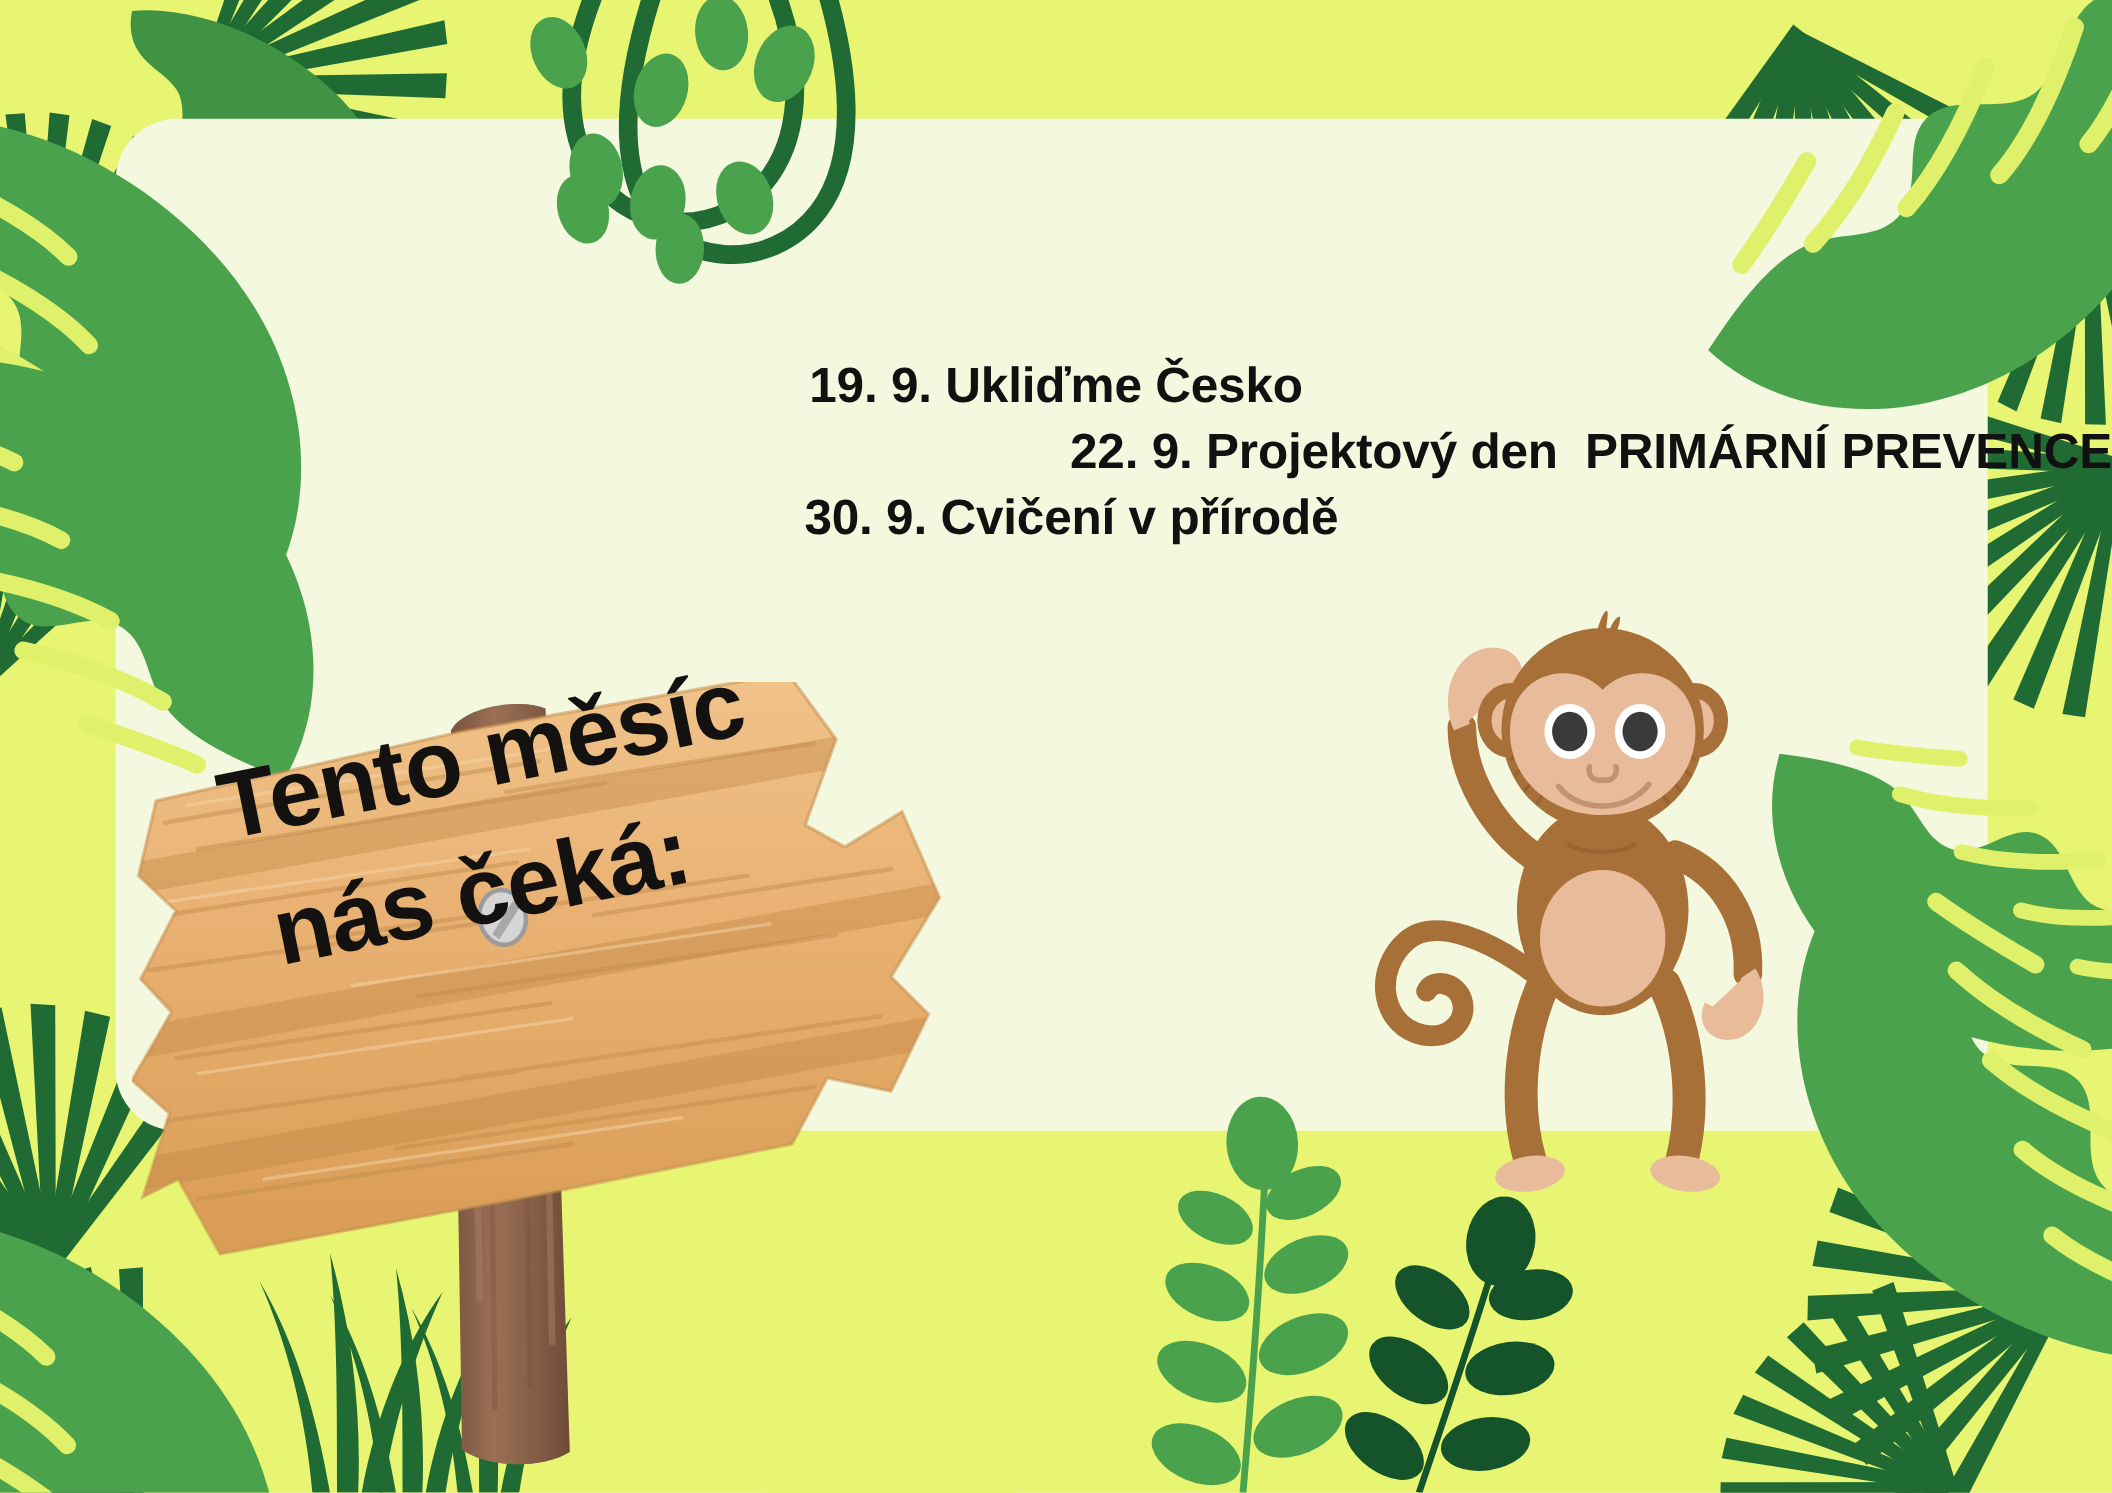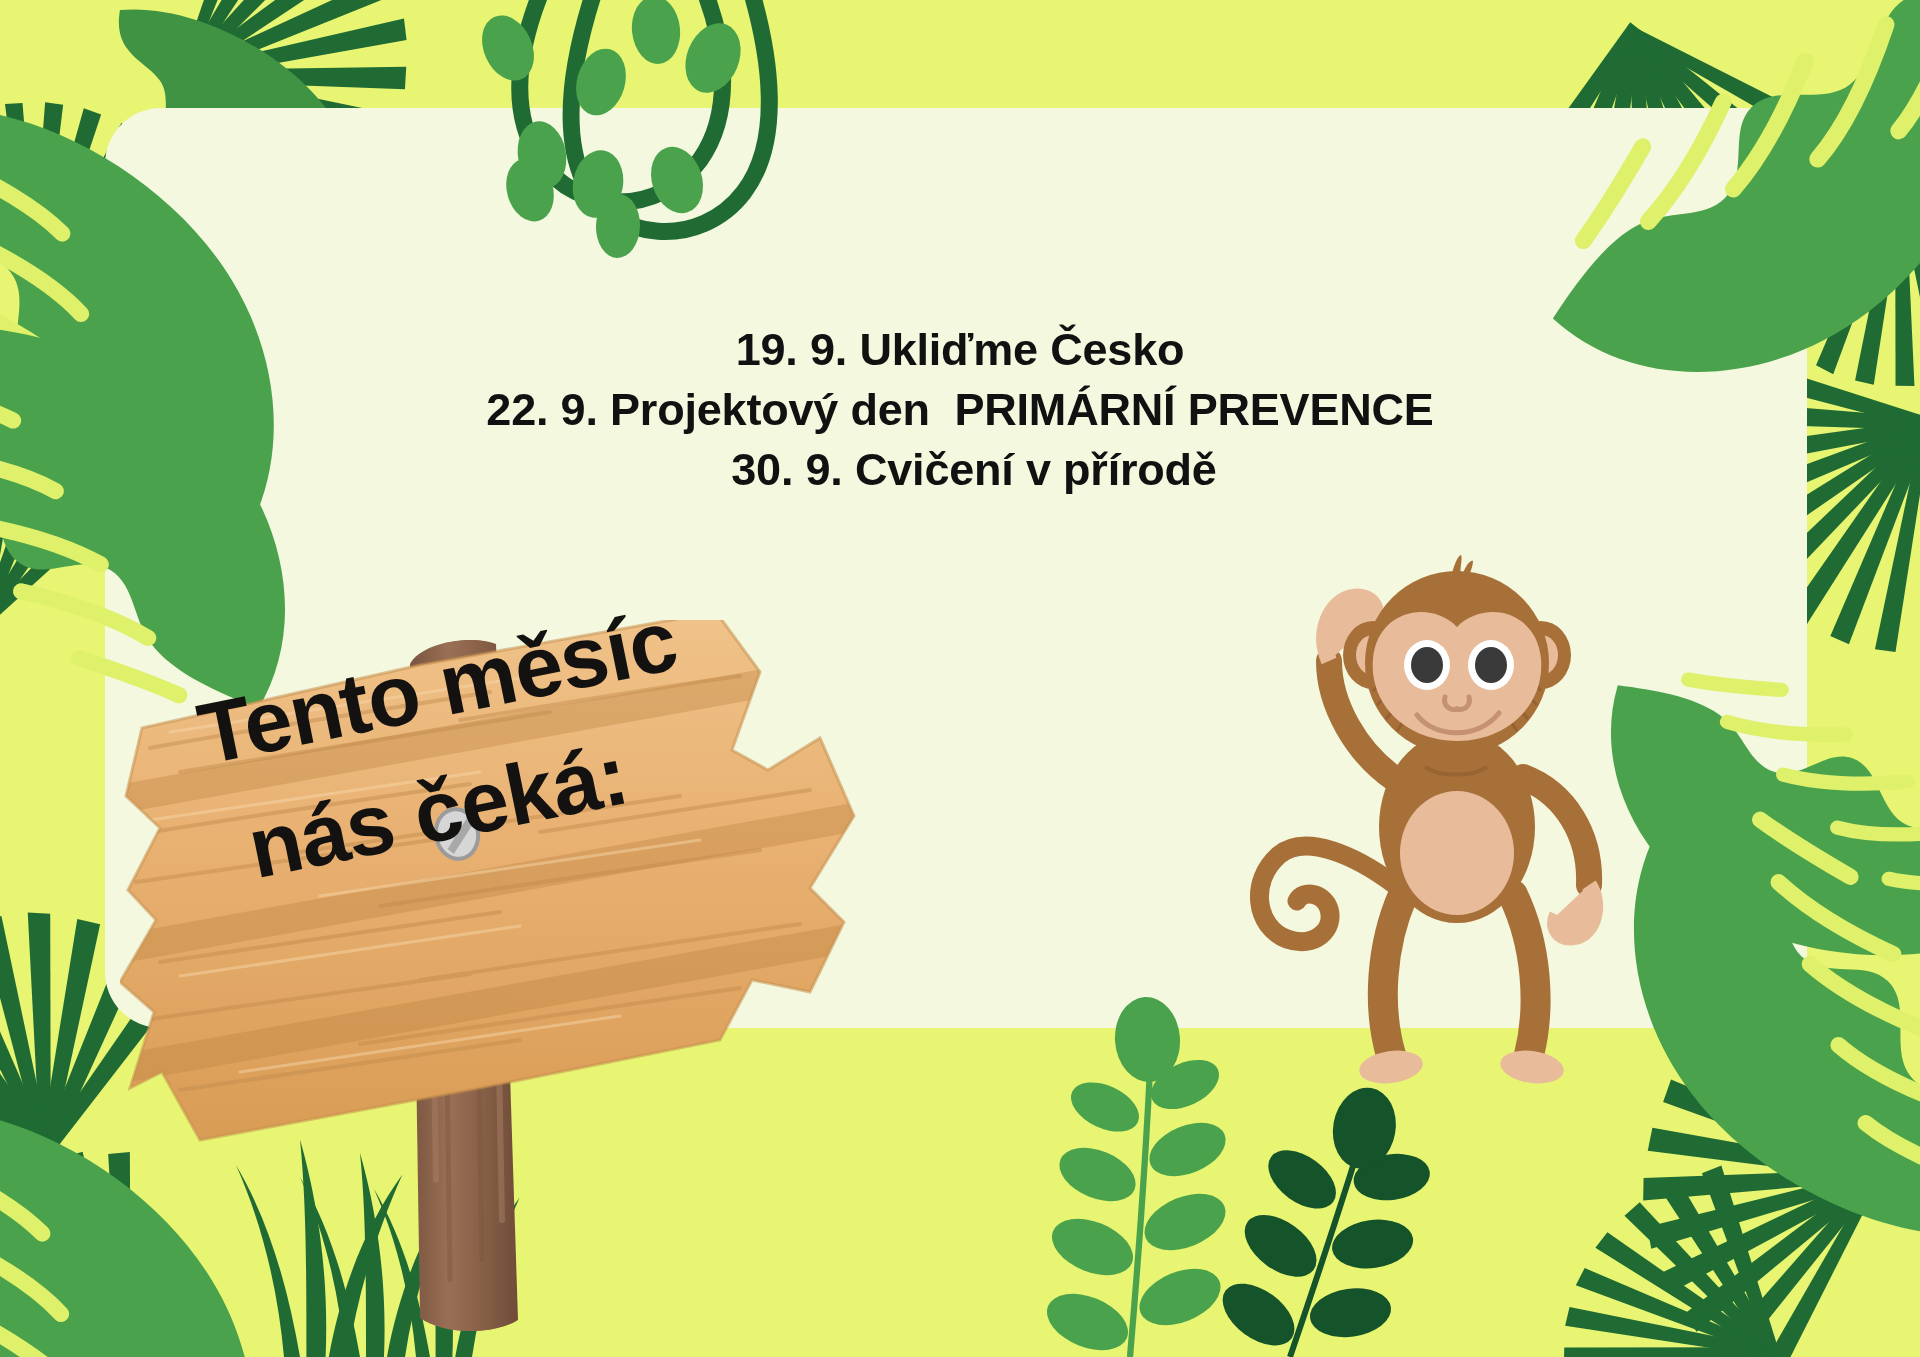--- a/index.html
+++ b/index.html
@@ -31,21 +31,21 @@
     width:1920px;
     z-index:6;
     text-align:center;
     color:#111111;
     font-weight:bold;
     line-height:1.33;
     letter-spacing:-0.2px;
   }
   #announce .line { display:block; white-space:pre; }
   #announce .l1 { font-size:45px; }
-  #announce .l2 { font-size:45px; }
+  #announce .l2 { font-size:45px;text-align:right; }
   #announce .l3 { font-size:45px;margin-left:28px; }
 
   
   #sign { position:absolute; left:120px; top:620px; width:820px; height:760px; z-index:7; }
   #sign svg { display:block; width:820px; height:760px; }
 
   .sign-text {
     position:absolute;
     z-index:8;
     color:#141210;

